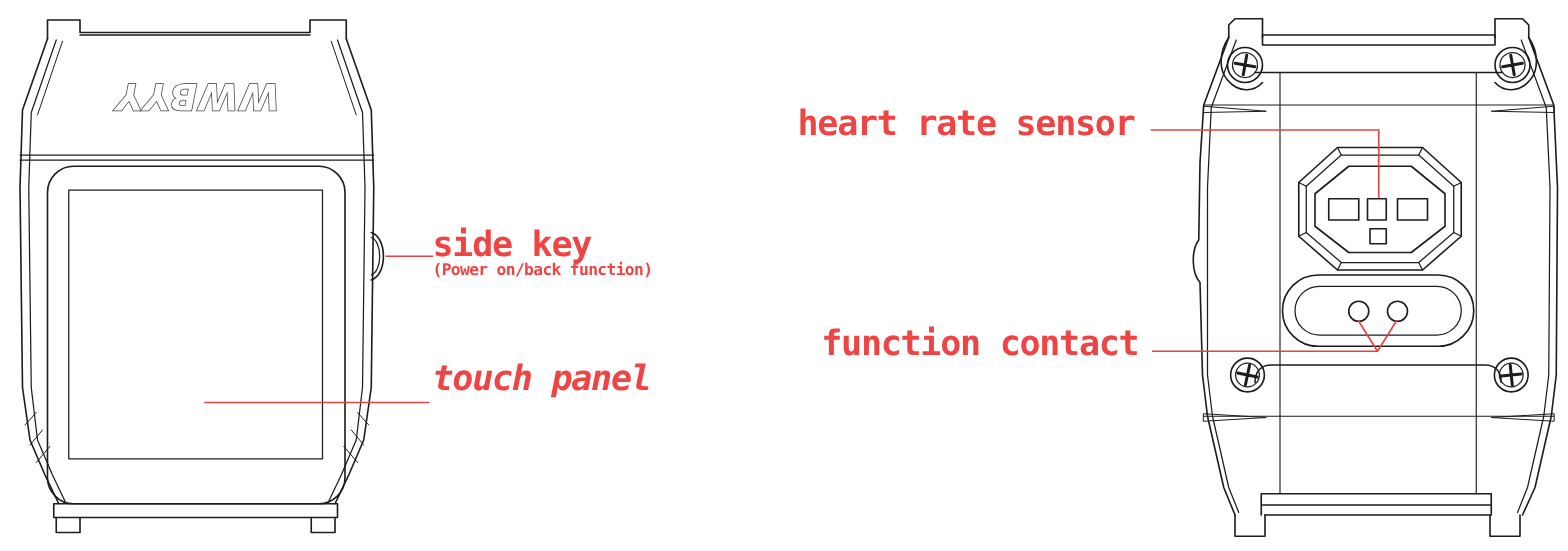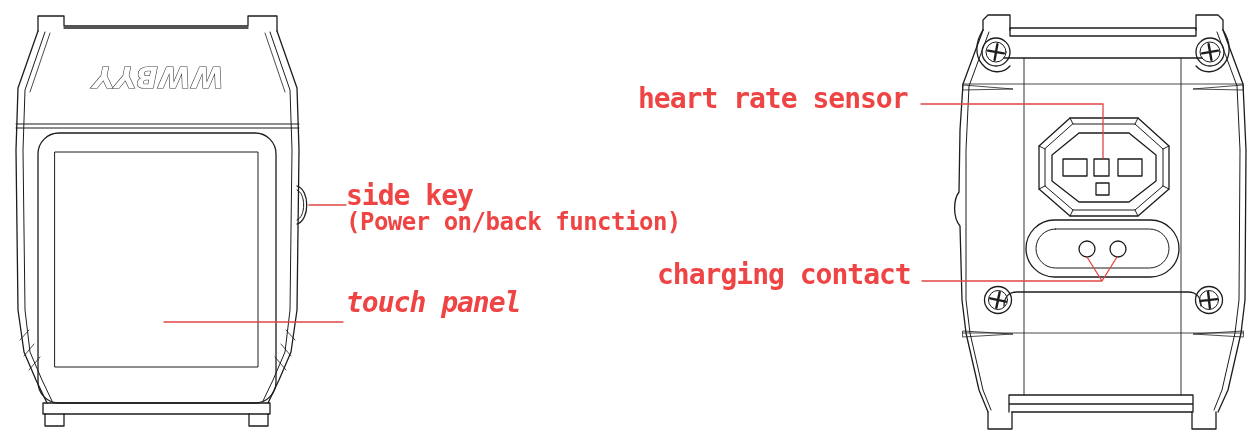--- a/index.html
+++ b/index.html
@@ -6,21 +6,21 @@
   #stage{
     position:relative;width:1254px;height:441px;background:#fff;overflow:hidden;
     font-family:"DejaVu Sans Mono","Liberation Mono",monospace;
   }
   #stage svg{position:absolute;left:0;top:0;}
   .label{
     position:absolute;color:#ef4444;font-weight:bold;white-space:nowrap;
     font-size:28px;letter-spacing:-1px;line-height:1;
     display:flex;align-items:baseline;
   }
-  .label .detail{font-size:24px;letter-spacing:-0.5px;font-weight:bold;}
+  .label .detail{font-size:13px;letter-spacing:-0.5px;font-weight:bold;}
   .lbl-side-key{left:346px;top:182px;flex-direction:column;}
   .lbl-touch-panel{left:346px;top:289px;font-style:italic;}
   .lbl-heart-rate{left:638px;top:85px;}
   .lbl-charging{left:657px;top:261px;}
 </style>
 </head>
 <body>
 
 <div id="stage">
 
@@ -140,14 +140,14 @@
 
   <div class="label lbl-side-key">
     <span>side key</span>
       <span class="detail">(Power on/back function)</span>
   </div>
 
   <div class="label lbl-touch-panel">touch panel</div>
 
   <div class="label lbl-heart-rate">heart rate sensor</div>
 
-  <div class="label lbl-charging">charging contact</div>
+  <div class="label lbl-charging">function contact</div>
 </div>
 
 </body></html>

